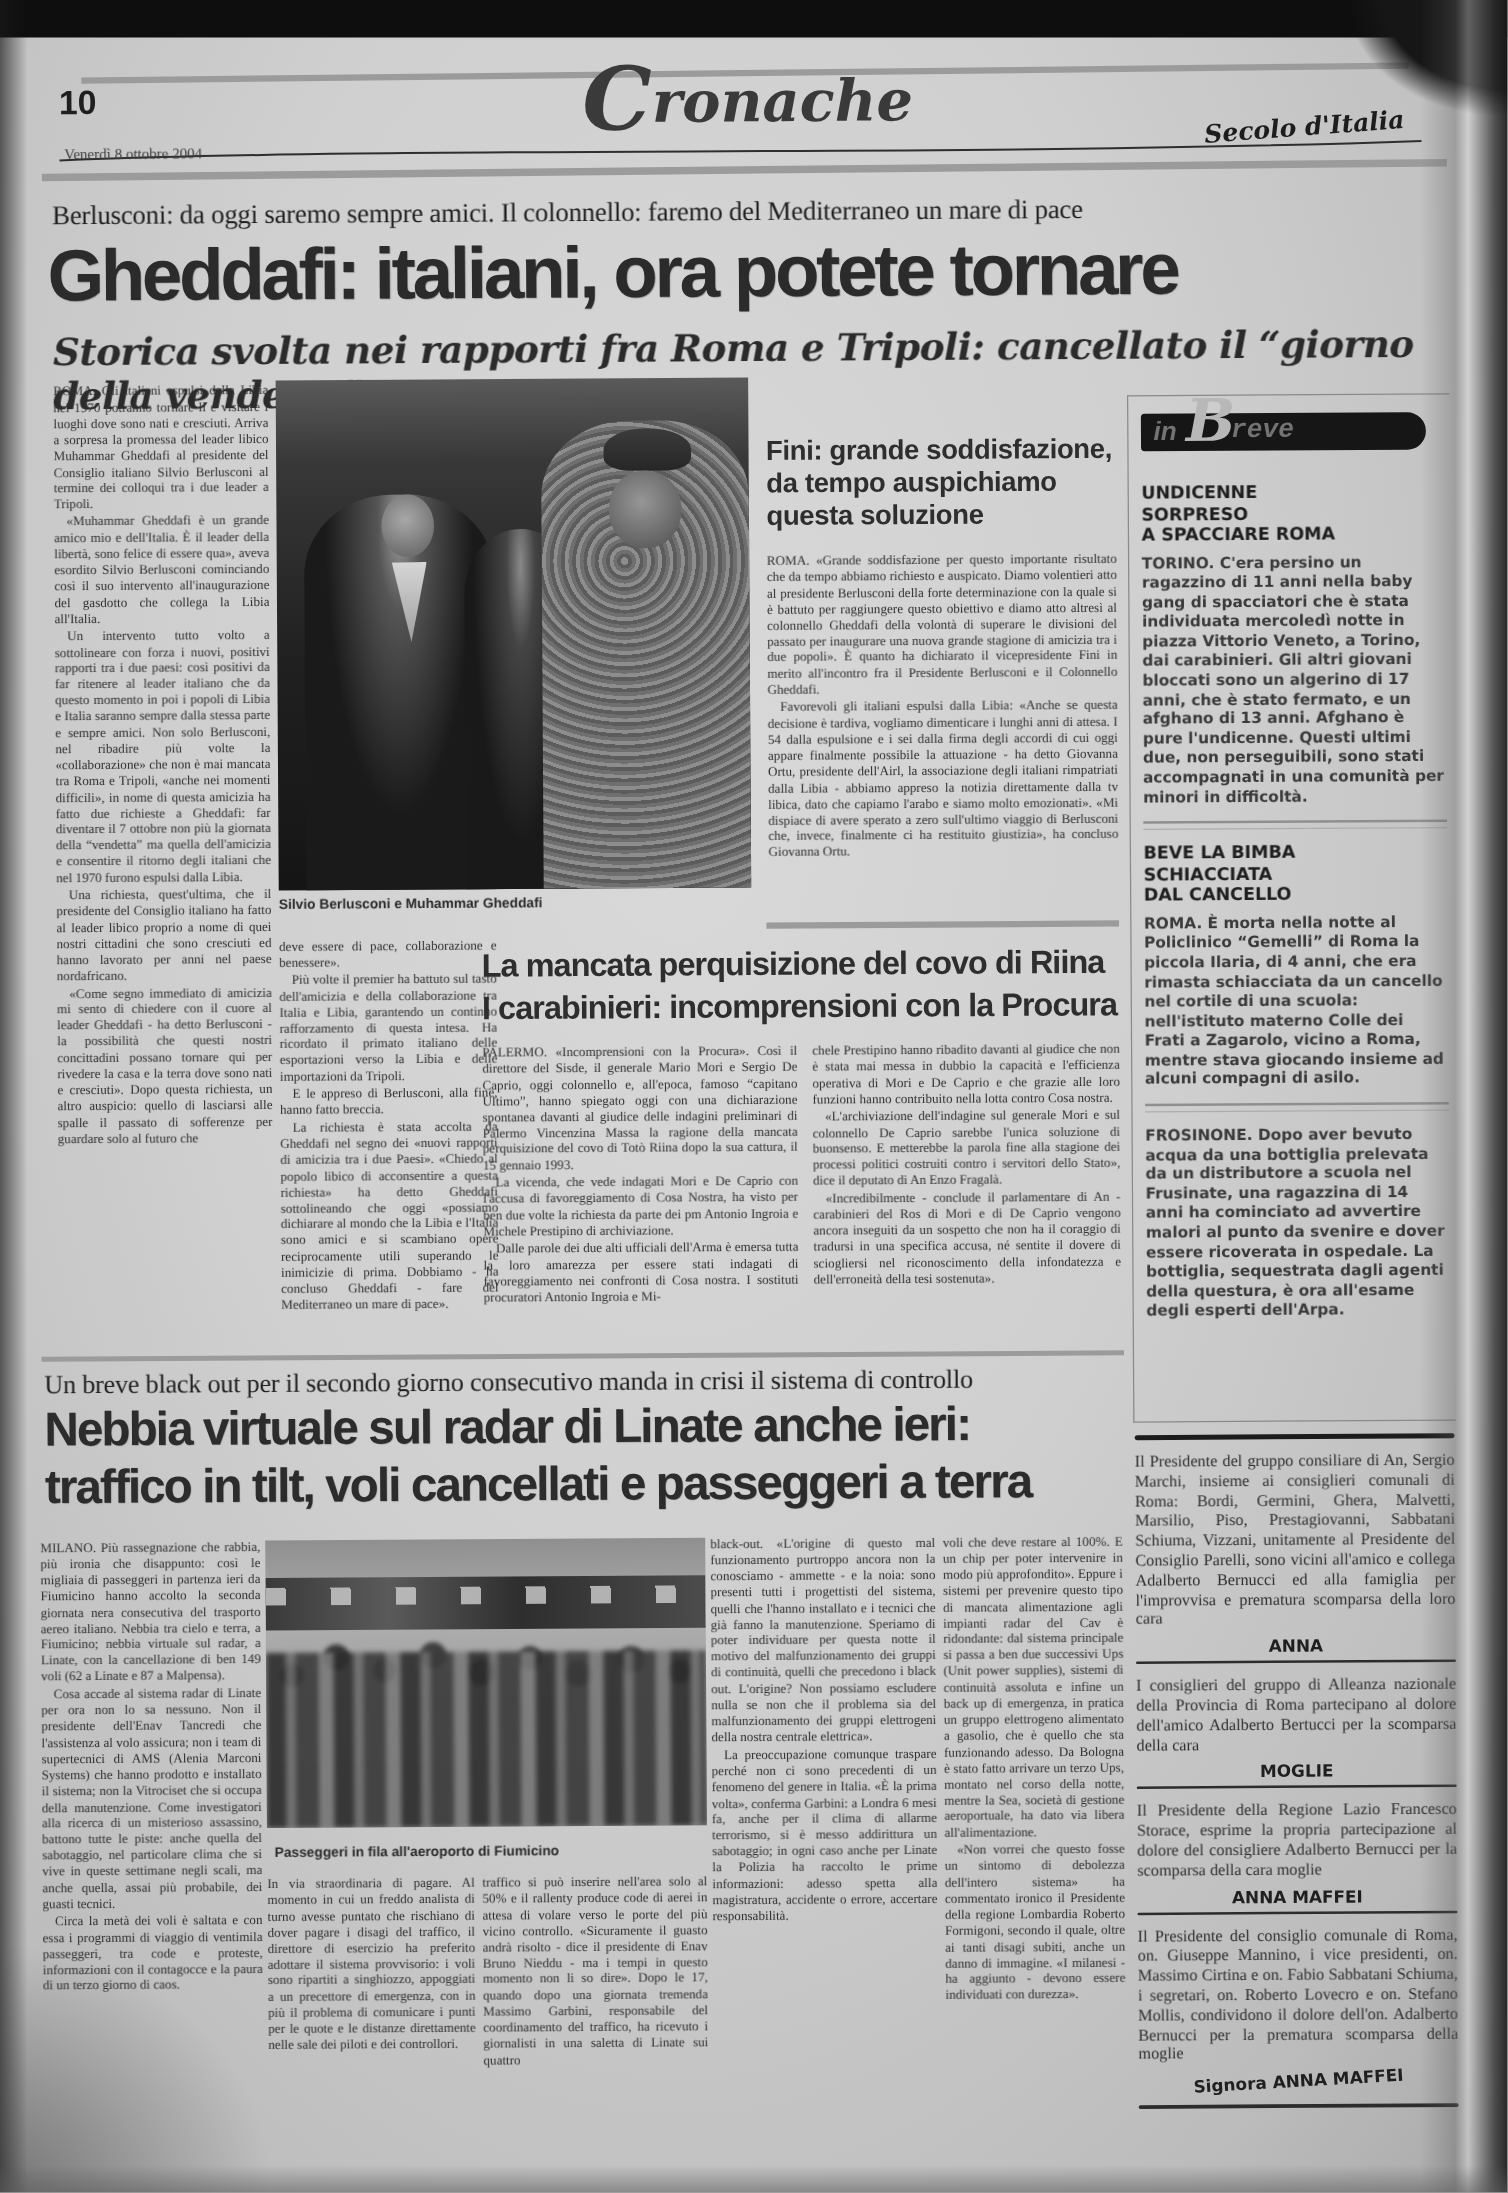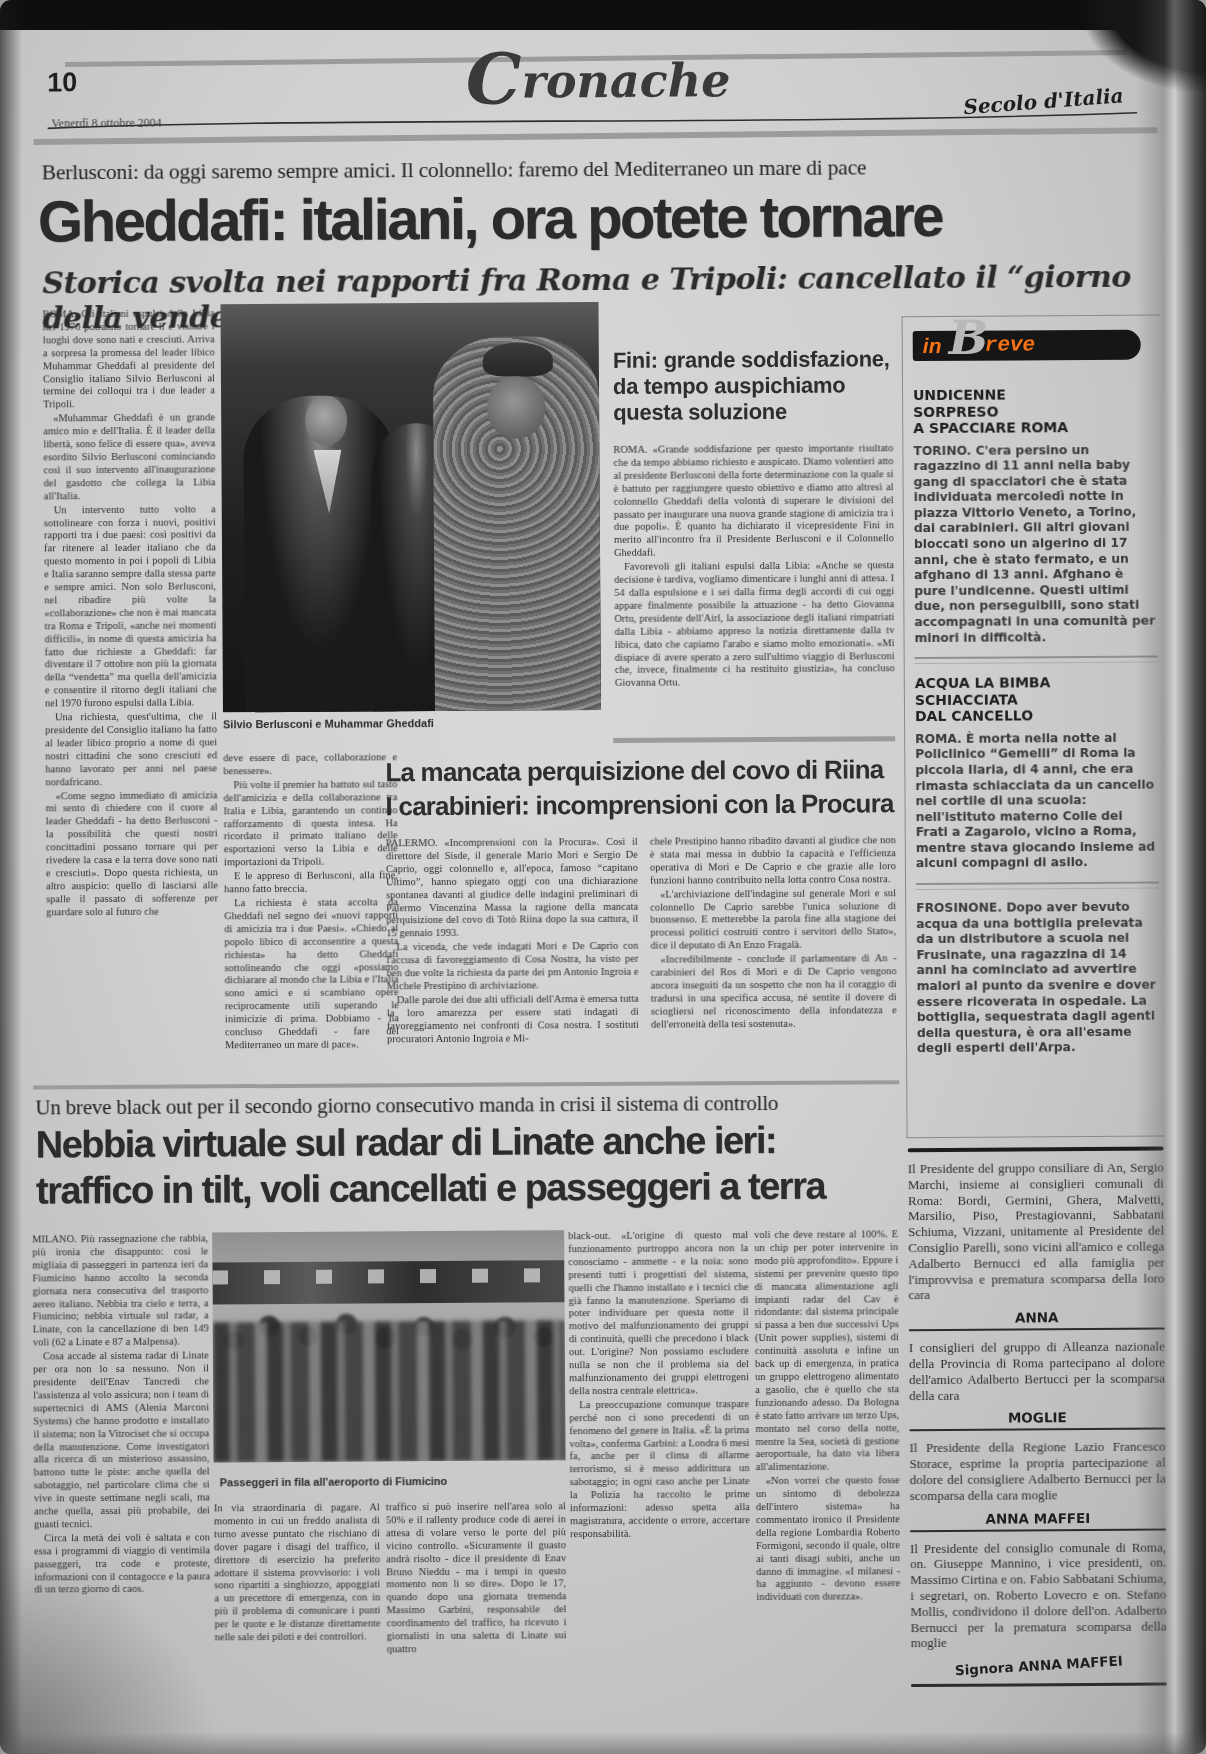--- a/index.html
+++ b/index.html
@@ -1,18 +1,18 @@
 <!DOCTYPE html>
 <html lang="it"><head>
 <meta charset="utf-8">
 <style>
   html,body{margin:0;padding:0;background:#9a9a9a;}
   #page{position:relative;width:1206px;height:1754px;overflow:hidden;
     background:radial-gradient(ellipse at 45% 35%, #d9d9d9 0%, #cfcfcf 45%, #bcbcbc 82%, #a9a9a9 100%);
-    font-family:"Liberation Serif","DejaVu Serif",serif;color:#2e2e2e;border-radius:11px;}
+    font-family:"Liberation Serif","DejaVu Serif",serif;color:#2e2e2e;}
   .abs{position:absolute;}
   .content{position:absolute;inset:0;transform:rotate(-0.35deg);transform-origin:50% 50%;}
   
   .scan-top{left:0;top:0;width:1206px;height:30px;background:#0e0e0e;}
   .scan-topright{left:1080px;top:0;width:126px;height:92px;
     background:radial-gradient(ellipse at 100% 0%, #161616 55%, rgba(20,20,20,0) 72%);}
   .scan-right{right:0;top:0;width:70px;height:1754px;
     background:linear-gradient(90deg, rgba(60,60,60,0) 0%, rgba(90,90,90,.35) 40%, rgba(235,235,235,.35) 55%, rgba(45,45,45,.75) 85%, rgba(25,25,25,.9) 100%);}
   .scan-left{left:0;top:0;width:22px;height:1754px;
     background:linear-gradient(90deg, rgba(25,25,25,.65), rgba(25,25,25,0));}
@@ -79,21 +79,21 @@
       radial-gradient(circle at 71% 60%, #303030 0 10px, rgba(0,0,0,0) 11px),
       radial-gradient(circle at 83% 44%, #3e3e3e 0 10px, rgba(0,0,0,0) 11px),
       radial-gradient(circle at 94% 58%, #2c2c2c 0 9px, rgba(0,0,0,0) 10px);}
   .p2-crowd{position:absolute;left:0;bottom:0;width:100%;height:140px;filter:blur(2.2px);opacity:.9;
     background:repeating-linear-gradient(90deg,#2e2e2e 0 16px,#6d6d6d 16px 24px,#3b3b3b 24px 42px,#7b7b7b 42px 54px);}
   
   .inbreve{left:905px;top:318px;width:258px;height:822px;border-top:1px solid #8a8a8a;
     border-bottom:1px solid #8a8a8a;border-left:1px solid #8a8a8a;padding:14px 4px 0 10px;box-sizing:border-box;}
   .ib-bar{position:relative;width:228px;height:30px;background:#161616;border-radius:3px 15px 15px 3px;
     margin-bottom:26px;}
-  .ib-in,.ib-reve{position:absolute;top:3px;color:#f97316;
+  .ib-in,.ib-reve{position:absolute;top:3px;color:#737373;
     font:700 italic 21px "Liberation Sans","DejaVu Sans",sans-serif;}
   .ib-in{left:10px;}
   .ib-B{position:absolute;left:36px;top:-17px;color:#b8b8b8;
     font:700 italic 47px/47px "DejaVu Serif",serif;}
   .ib-reve{left:72px;font-family:Liberation Mono, monospace;}
   .ib-title{font:700 14px/16.5px "DejaVu Sans",sans-serif;color:#1f1f1f;white-space:pre-line;filter:blur(.15px);}
   .ib-title.it{font-style:italic;}
   .ib-body{font:700 12.3px/15.6px "DejaVu Sans",sans-serif;color:#3a3a3a;margin-top:7px;filter:blur(.3px);}
   .ib-sep{height:4px;border-top:2px solid #8f8f8f;border-bottom:1px solid #adadad;margin:11px 0;}
   
@@ -178,21 +178,21 @@
       <div class="ib-bar">
         <span class="ib-in">in</span>
         <span class="ib-B">B</span>
         <span class="ib-reve">reve</span>
       </div>
       <div class="ib-title">UNDICENNE
 SORPRESO
 A SPACCIARE ROMA</div>
       <div class="ib-body">TORINO. C'era persino un ragazzino di 11 anni nella baby gang di spacciatori che è stata individuata mercoledì notte in piazza Vittorio Veneto, a Torino, dai carabinieri. Gli altri giovani bloccati sono un algerino di 17 anni, che è stato fermato, e un afghano di 13 anni. Afghano è pure l'undicenne. Questi ultimi due, non perseguibili, sono stati accompagnati in una comunità per minori in difficoltà.</div>
       <div class="ib-sep"></div>
-      <div class="ib-title">ACQUA LA BIMBA
+      <div class="ib-title">BEVE LA BIMBA
 SCHIACCIATA
 DAL CANCELLO</div>
       <div class="ib-body">ROMA. È morta nella notte al Policlinico “Gemelli” di Roma la piccola Ilaria, di 4 anni, che era rimasta schiacciata da un cancello nel cortile di una scuola: nell'istituto materno Colle dei Frati a Zagarolo, vicino a Roma, mentre stava giocando insieme ad alcuni compagni di asilo.</div>
       <div class="ib-sep"></div>
       <div class="ib-body">FROSINONE. Dopo aver bevuto acqua da una bottiglia prelevata da un distributore a scuola nel Frusinate, una ragazzina di 14 anni ha cominciato ad avvertire malori al punto da svenire e dover essere ricoverata in ospedale. La bottiglia, sequestrata dagli agenti della questura, è ora all'esame degli esperti dell'Arpa.</div>
     </div>
 
     <div class="abs rule-gray" style="left:32px;top:1082px;width:866px;height:4px;"></div>
     <div class="abs kicker" style="left:34px;top:1092px;width:870px;font-size:21px;">Un breve black out per il secondo giorno consecutivo manda in crisi il sistema di controllo</div>
     <div class="abs sechl nebbiahl" style="left:34px;top:1120px;">Nebbia virtuale sul radar di Linate anche ieri:</div>

